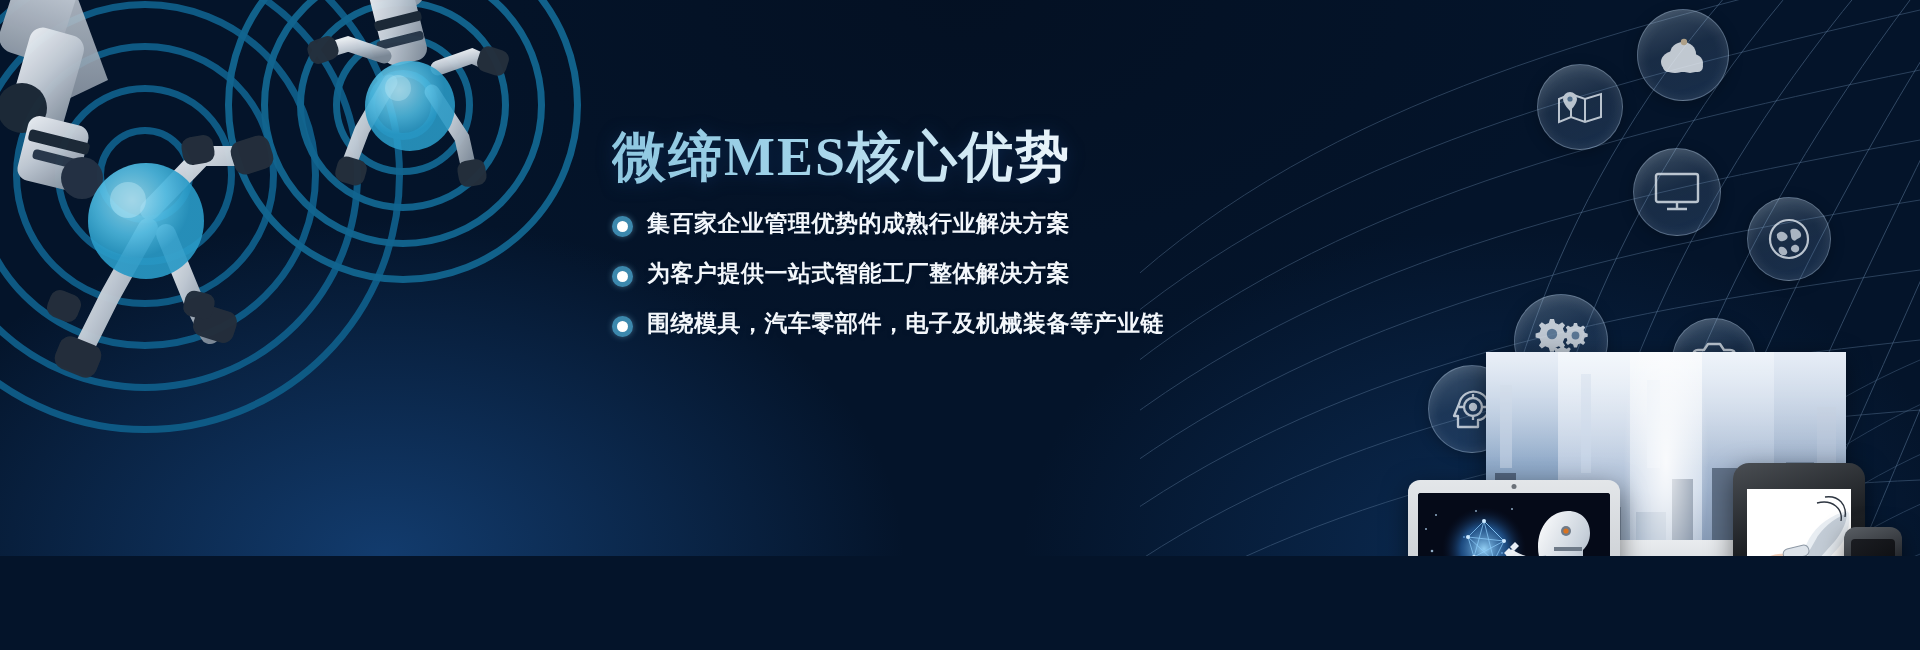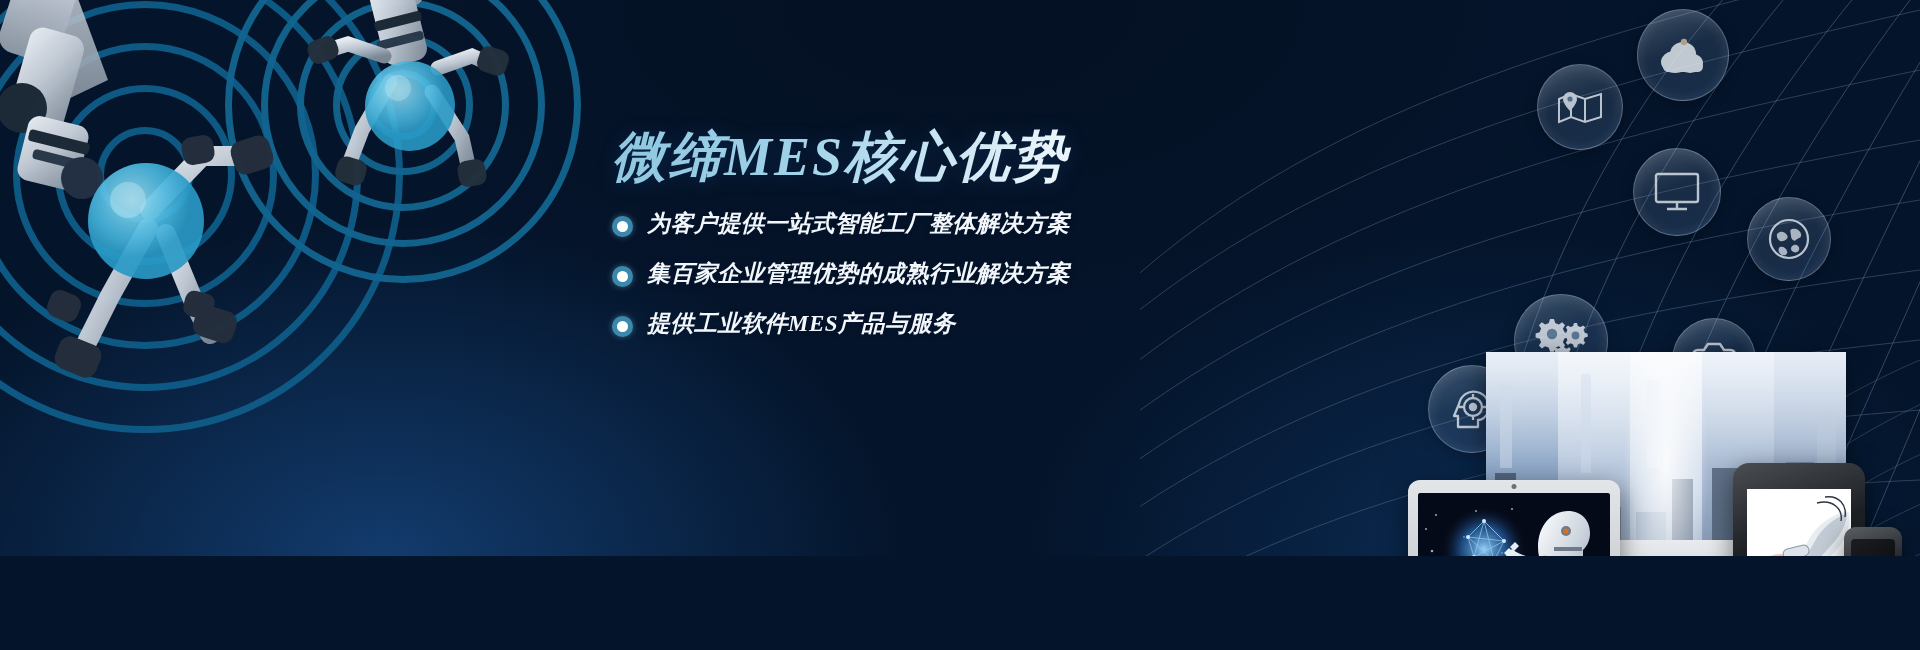--- a/index.html
+++ b/index.html
@@ -5,21 +5,20 @@
   * { margin:0; padding:0; box-sizing:border-box; }
   html,body { width:1920px; height:650px; overflow:hidden; background:#04142a; }
   body { font-family:"Liberation Serif", serif; }
 
   .banner{
     position:relative; width:1920px; height:556px; overflow:hidden;
     background:
       radial-gradient(ellipse 900px 600px at 22% 95%, #15447e 0%, rgba(21,68,126,0) 62%),
       radial-gradient(ellipse 1100px 700px at 55% 100%, #14declare 0%, rgba(0,0,0,0) 0%),
       linear-gradient(180deg, #061a33 0%, #08213f 38%, #0d2f5b 72%, #123f72 100%);
-    font-style: italic;
   }
   .bg-deep{
     position:absolute; inset:0;
     background:
       radial-gradient(ellipse 800px 520px at 20% 100%, rgba(30,92,165,.55) 0%, rgba(30,92,165,0) 65%),
       radial-gradient(ellipse 700px 480px at 78% 100%, rgba(20,70,130,.45) 0%, rgba(20,70,130,0) 68%),
       radial-gradient(ellipse 900px 500px at 50% 0%, rgba(4,16,34,.85) 0%, rgba(4,16,34,0) 70%);
   }
 
   
@@ -471,31 +470,31 @@
   </div>
 
   <div class="content">
     <div class="title">微缔MES核心优势</div>
 
     <div class="bullets">
 
 
       <div class="bullet">
         <span class="dot"></span>
-        <span class="btext">为客户提供一站式智能工厂整体解决方案</span>
+        <span class="btext">集百家企业管理优势的成熟行业解决方案</span>
       </div>
 
       <div class="bullet">
         <span class="dot"></span>
-        <span class="btext">集百家企业管理优势的成熟行业解决方案</span>
+        <span class="btext">为客户提供一站式智能工厂整体解决方案</span>
       </div>
 
       <div class="bullet">
         <span class="dot"></span>
         <span class="btext">
-          <span class="l2">提供工业软件MES产品与服务</span>
+          <span class="l1">围绕模具，汽车零部件，电子及机械装备等产业链</span>
         </span>
       </div>
 
     </div>
   </div>
 
 </div>
 
 </body></html>

